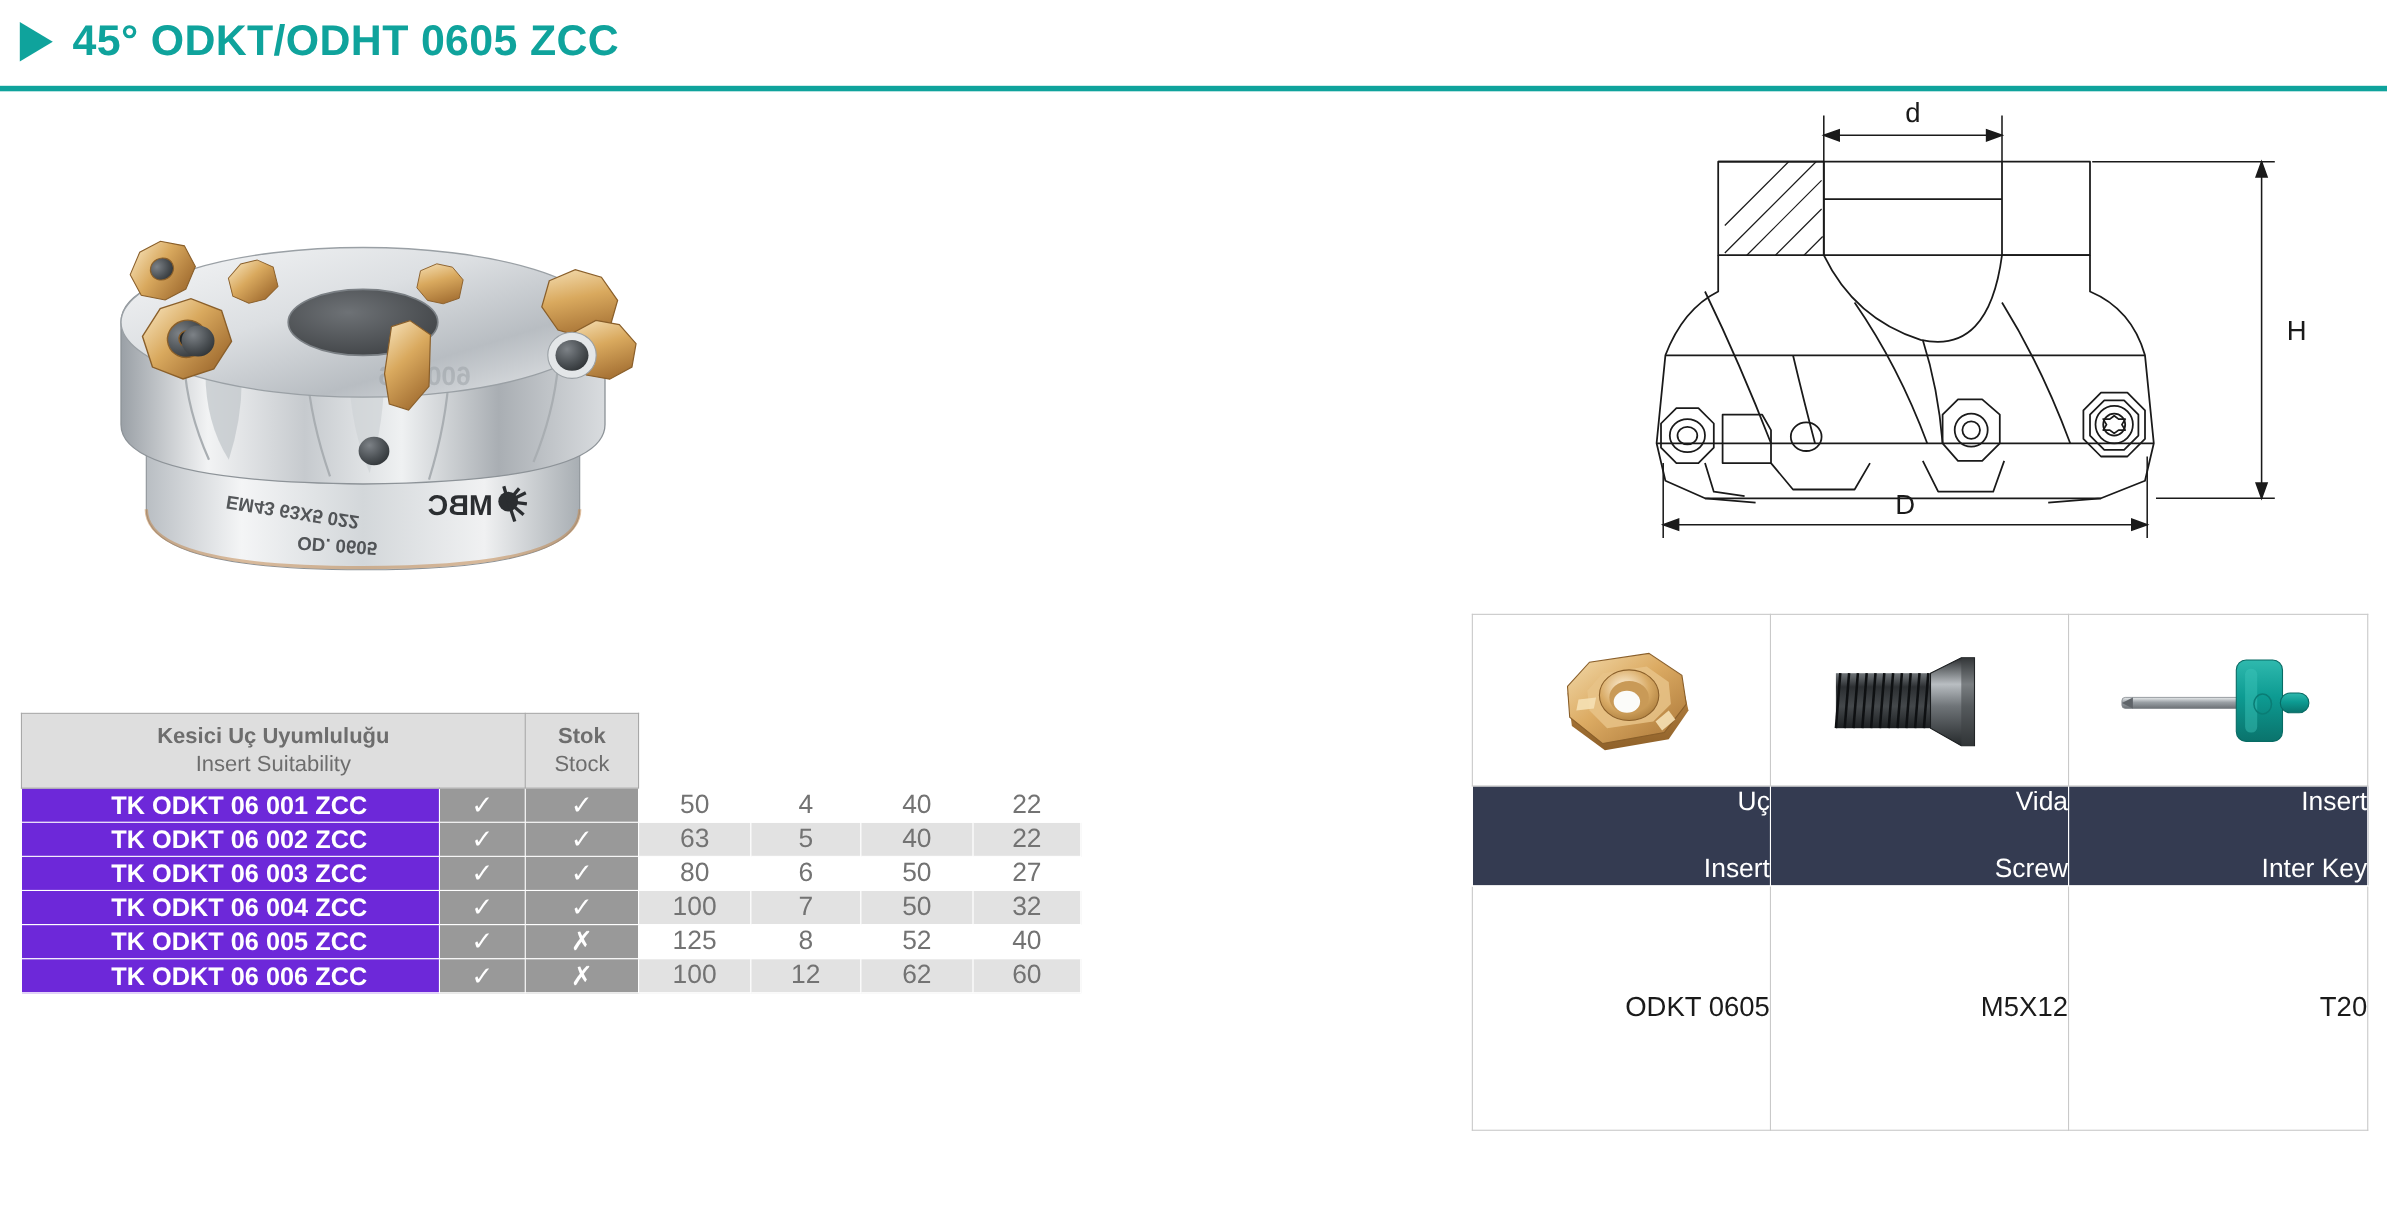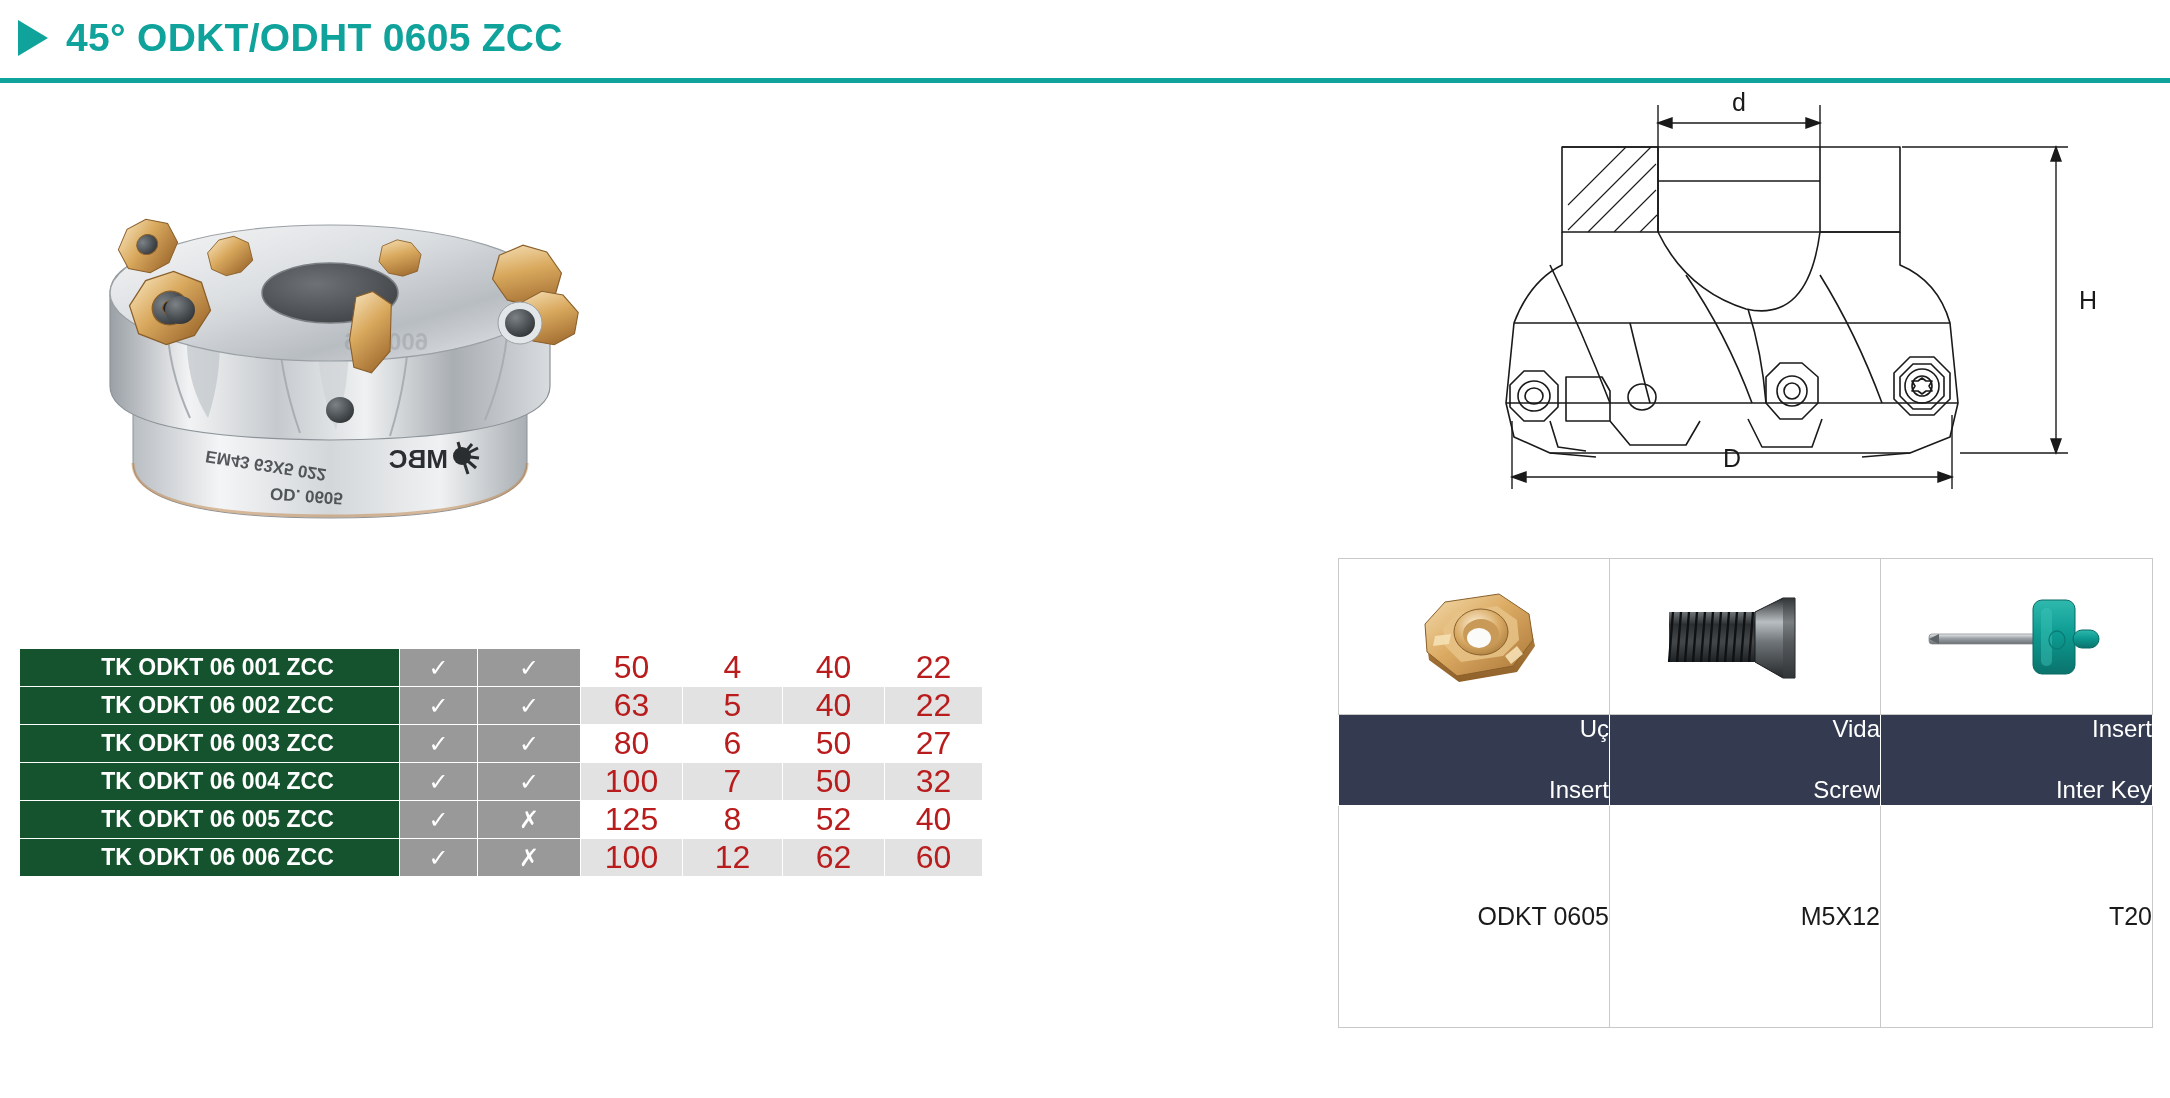--- a/index.html
+++ b/index.html
@@ -98,38 +98,38 @@
     color: #ffffff;
     height: 62px;
     font-size: 24px;
     line-height: 1.2;
     font-weight: normal;
     border: 1px solid #ffffff !important;
   }
   .col-head .l1 { display: block; }
   .col-head .l2 { display: block; }
   .code-cell {
-    background: #14532d;
+    background: #6d28d9;
     color: #ffffff;
     font-weight: bold;
     font-size: 23px;
     text-align: left;
     padding-left: 16px !important;
     height: 31px;
   }
   .mark-cell {
     background: #999999;
     color: #ffffff;
     font-size: 24px;
     height: 31px;
   }
   .num-cell {
     background: #ffffff;
-    color: #b91c1c;
-    font-size: 32px;
+    color: #737373;
+    font-size: 24px;
     height: 31px;
   }
   tr.alt .num-cell { background: #e2e2e2; }
 
   
   #acc-table {
     position: absolute;
     left: 1338px; top: 558px;
     width: 814px;
     border-collapse: collapse;
@@ -399,20 +399,31 @@
       <col style="width:380px">
       <col style="width:78px">
       <col style="width:103px">
       <col style="width:102px">
       <col style="width:100px">
       <col style="width:102px">
       <col style="width:98px">
     </colgroup>
     <tbody>
 
+      <tr>
+        <td class="grp-head" colspan="2">
+          <span class="l1">Kesici Uç Uyumluluğu</span>
+          <span class="l2">Insert Suitability</span>
+        </td>
+        <td class="grp-head">
+          <span class="l1">Stok</span>
+          <span class="l2">Stock</span>
+        </td>
+        <td class="grp-blank" colspan="4"></td>
+      </tr>
 
 
       <tr>
         <td class="code-cell">TK ODKT 06 001 ZCC</td>
         <td class="mark-cell">✓</td>
         <td class="mark-cell">✓</td>
         <td class="num-cell">50</td>
         <td class="num-cell">4</td>
         <td class="num-cell">40</td>
         <td class="num-cell">22</td>

